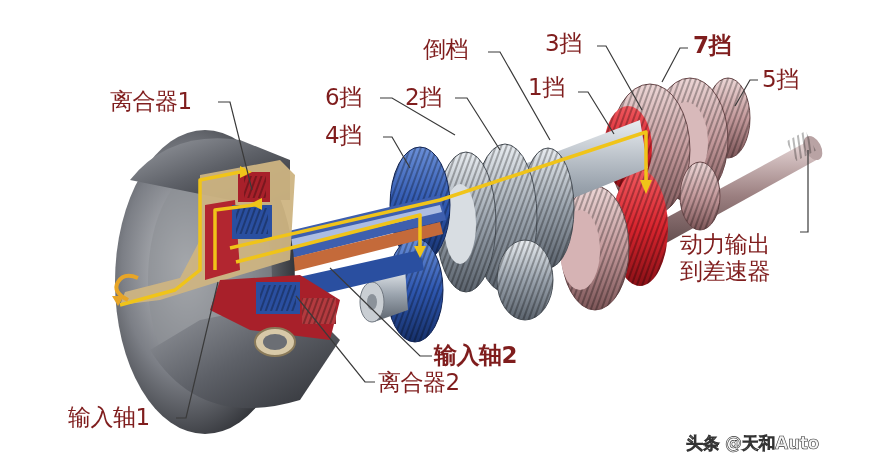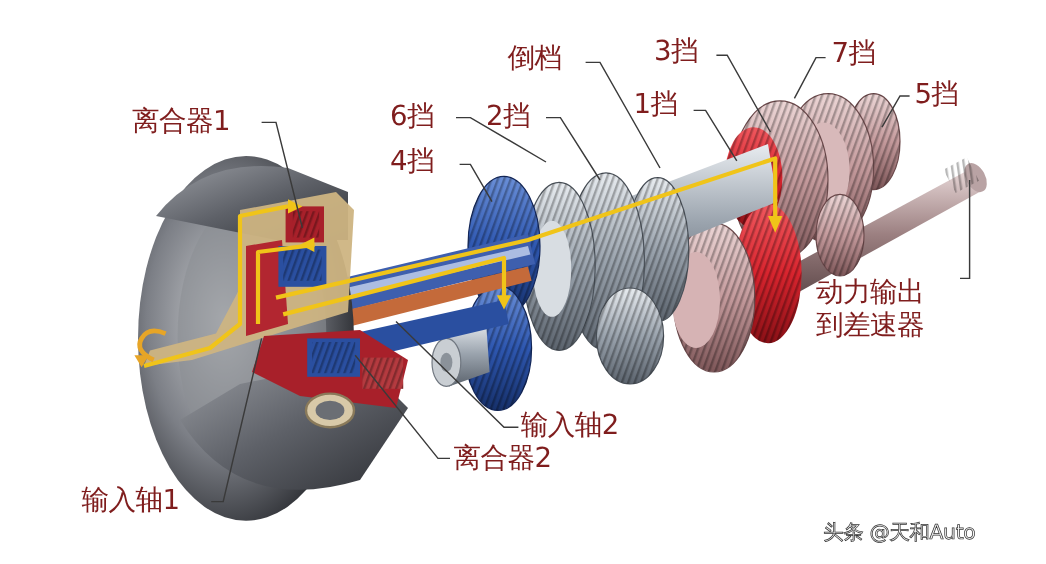--- a/index.html
+++ b/index.html
@@ -2,21 +2,21 @@
 <html><head>
 <meta charset="utf-8">
 <style>
   html, body { margin:0; padding:0; background:#ffffff; }
   body { width:872px; height:470px; overflow:hidden; position:relative;
          font-family:"DejaVu Sans", "Liberation Sans", sans-serif; }
   #stage { position:absolute; left:0; top:0; width:872px; height:470px; }
   .label { position:absolute; color:#7f1d1d; font-size:23px; line-height:1; white-space:nowrap; letter-spacing:-0.5px; }
   .label.multi { line-height:27px; }
   .watermark { position:absolute; left:686px; top:432px; font-size:17px; color:#f4f4f4;
-               -webkit-text-stroke:0.6px #333; letter-spacing:-0.3px; white-space:nowrap; }
+               -webkit-text-stroke:0.6px #333; letter-spacing:-0.3px; white-space:nowrap;font-weight:bold; }
   svg { position:absolute; left:0; top:0; }
 </style>
 </head>
 <body>
 
 <div id="stage">
   <svg width="872" height="470" viewBox="0 0 872 470">
     <defs>
       <linearGradient id="housingG" x1="0" y1="0" x2="1" y2="1">
         <stop offset="0" stop-color="#9a9da3"></stop>
@@ -193,24 +193,24 @@
     </g>
   </svg>
 
   <div class="label" style="left:110px;top:90px;">离合器1</div>
   <div class="label" style="left:325px;top:86px;">6挡</div>
   <div class="label" style="left:405px;top:86px;">2挡</div>
   <div class="label" style="left:325px;top:124px;">4挡</div>
   <div class="label" style="left:423px;top:38px;">倒档</div>
   <div class="label" style="left:528px;top:76px;">1挡</div>
   <div class="label" style="left:545px;top:32px;">3挡</div>
-  <div class="label" style="left:693px;top:34px;">7挡</div>
+  <div class="label" style="left:693px;top:34px;font-weight:bold;">7挡</div>
   <div class="label" style="left:762px;top:68px;">5挡</div>
   <div class="label multi" style="left:680px;top:231px;">
     <div>动力输出</div>
     <div>到差速器</div>
   </div>
-  <div class="label" style="left:434px;top:344px;">输入轴2</div>
+  <div class="label" style="left:434px;top:344px;font-weight:bold;">输入轴2</div>
   <div class="label" style="left:378px;top:371px;">离合器2</div>
   <div class="label" style="left:68px;top:406px;text-align:center;">输入轴1</div>
 
   <div class="watermark">头条 @天和Auto</div>
 </div>
 
 </body></html>

